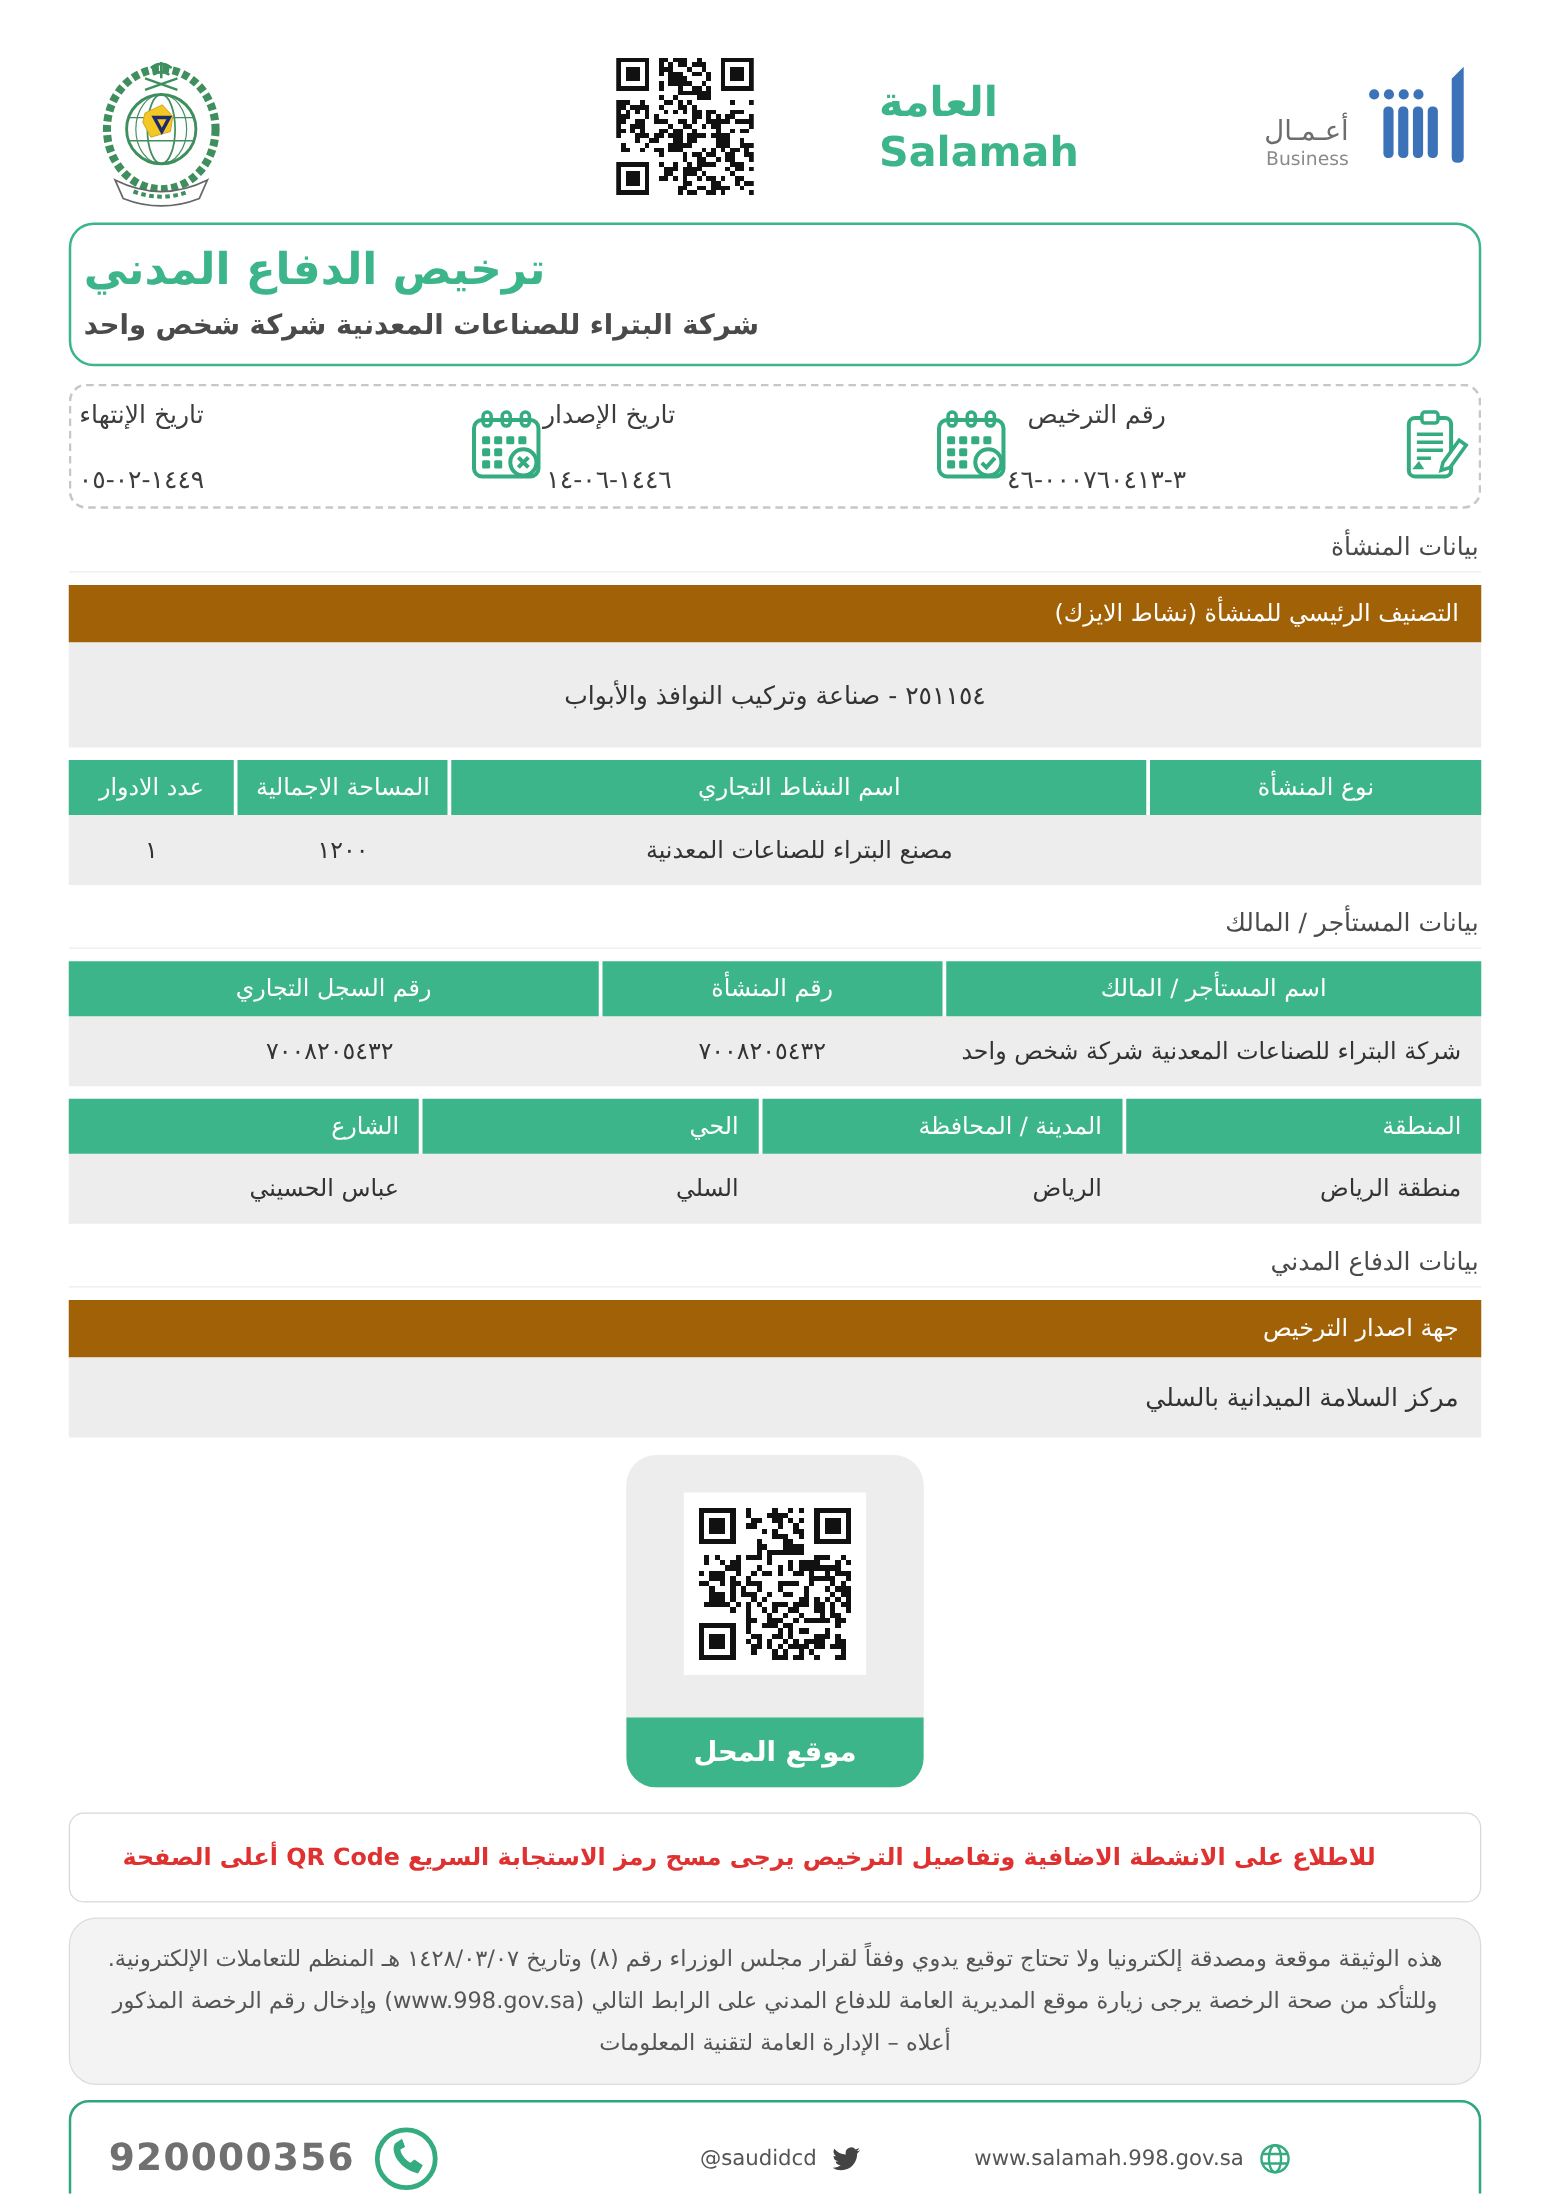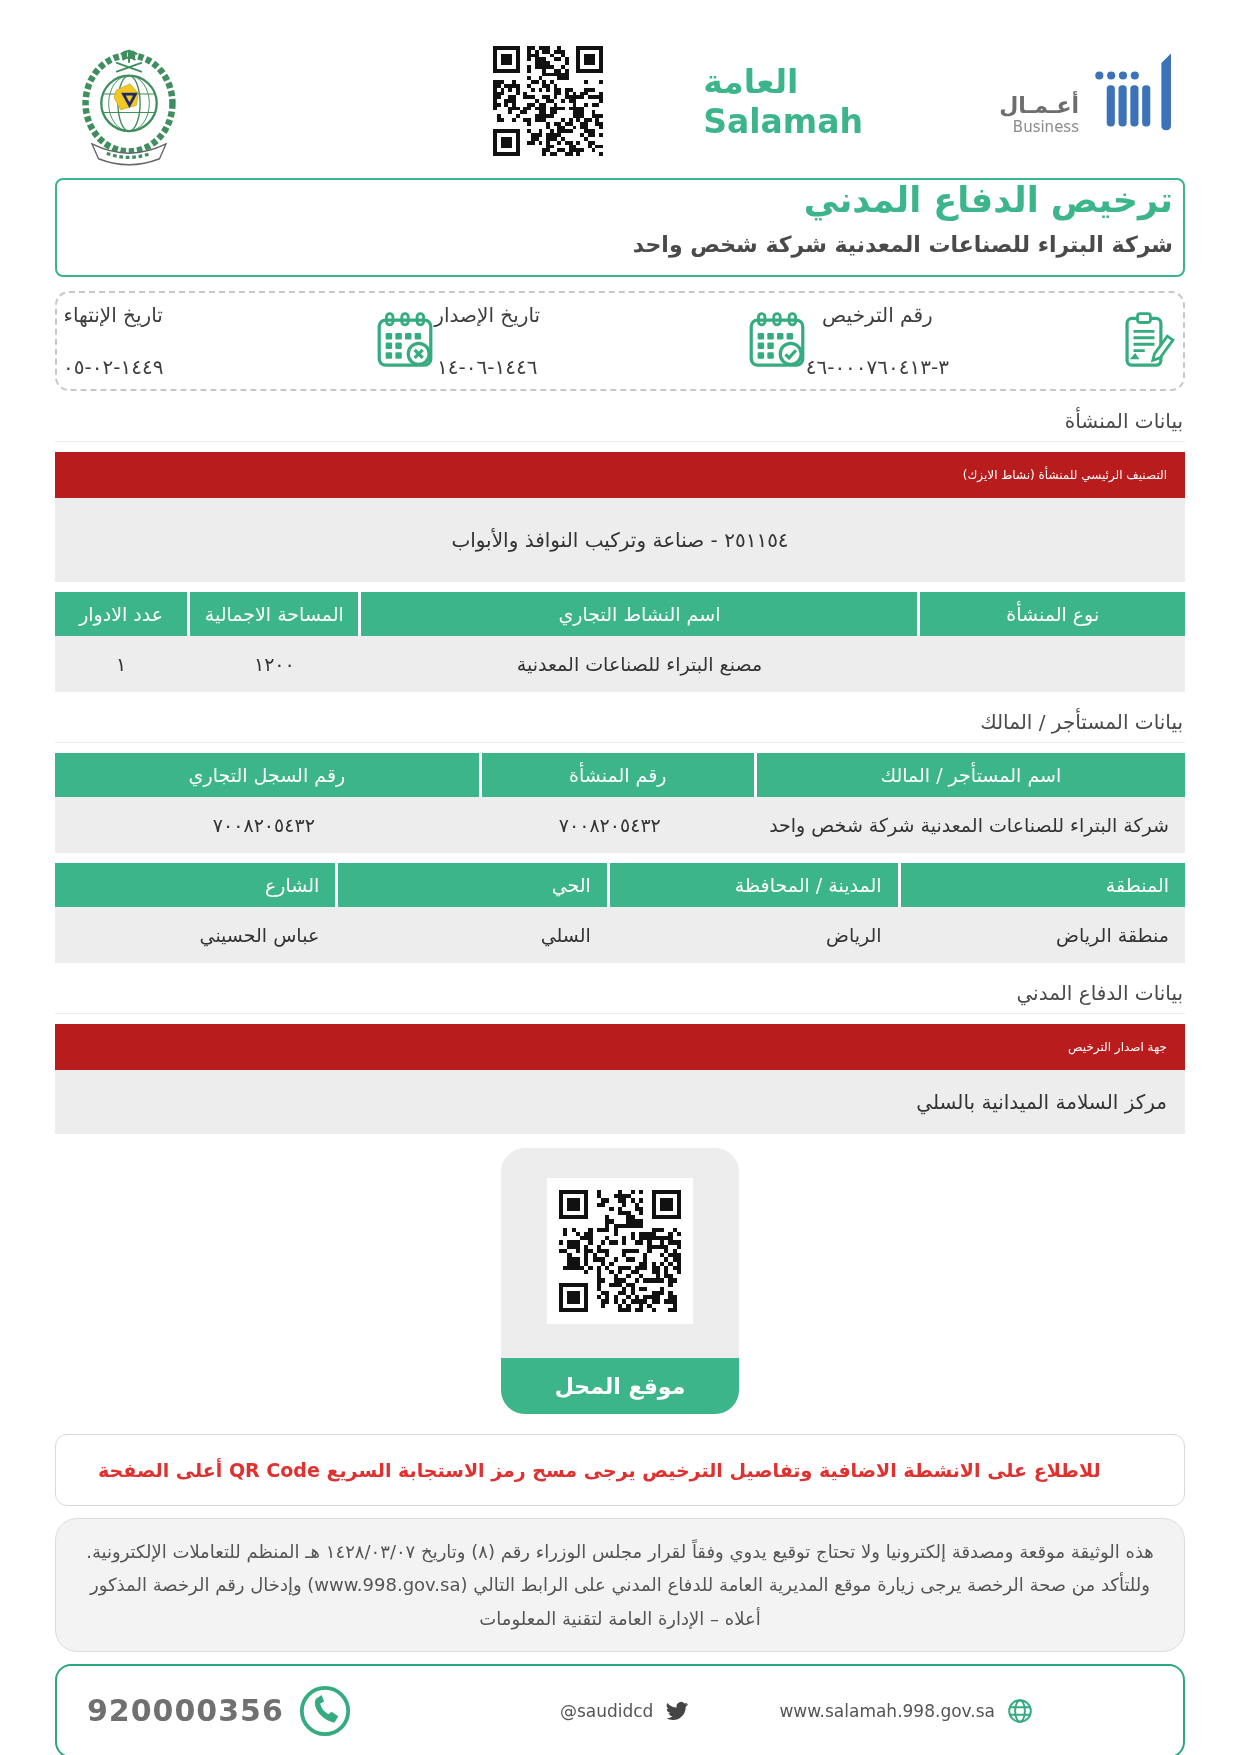--- a/index.html
+++ b/index.html
@@ -4,40 +4,40 @@
 <style>
   html,body{margin:0;padding:0;background:#fff;}
   .page{width:1240px;height:1755px;box-sizing:border-box;padding:46px 55px;direction:rtl;
         font-family:"DejaVu Sans","Liberation Sans",sans-serif;color:#3c3c3c;overflow:hidden;background:#fff;}
   .num{direction:ltr;unicode-bidi:isolate;}
   
   .hdr{position:relative;height:120px;}
   .hdr-abs{position:absolute;top:0;}
   .absher{right:0;display:flex;align-items:flex-end;gap:10px;direction:ltr;}
   .absher-txt{text-align:right;line-height:1.15;padding-bottom:6px;}
-  .absher-ar{color:#6d6d6d;font-weight:bold;font-size:22px;margin-top:44px;}
+  .absher-ar{color:#6d6d6d;font-weight:normal;font-size:22px;margin-top:44px;}
   .absher-en{color:#8a8a8a;font-size:15px;}
   .salamah{right:322px;top:16px;text-align:left;line-height:1.2;direction:ltr;}
   .salamah div{color:#3cb58a;font-weight:bold;font-size:33px;}
   .qr-top{left:438px;top:0;width:110px;height:110px;}
   .emblem{left:18px;top:0;}
   
-  .title-box{margin-top:12px;border:2px solid #3cb58a;border-radius:8px;text-align:right;padding:0 10px 18px;}
+  .title-box{margin-top:12px;border:2px solid #3cb58a;border-radius:20px;text-align:left;padding:16px 10px 18px;}
   .title-main{color:#3cb58a;font-size:35px;font-weight:bold;}
   .title-sub{color:#4a4a4a;font-size:22px;font-weight:600;margin-top:12px;}
   
   .strip{margin-top:14px;border:2px dashed #c7c7c7;border-radius:14px;display:flex;padding:10px 6px;}
   .strip-col{flex:1;display:flex;align-items:center;justify-content:space-between;gap:12px;}
   .strip-ico{width:58px;height:58px;flex:0 0 auto;}
   .strip-txt{text-align:center;}
   .strip-lbl{font-size:20px;color:#3d3d3d;}
   .strip-val{font-size:20px;color:#3d3d3d;margin-top:28px;}
   
   .sec-lbl{margin-top:18px;font-size:20px;color:#4a4a4a;font-weight:500;padding:0 2px 8px;border-bottom:1px solid #ececec;}
-  .gbar{margin-top:10px;background:#b91c1c;color:#fff;font-size:12px;height:46px;display:flex;align-items:center;padding:0 18px;}
+  .gbar{margin-top:10px;background:#a16207;color:#fff;font-size:19px;height:46px;display:flex;align-items:center;padding:0 18px;}
   .grow{background:#ededed;color:#333;font-size:20px;height:84px;display:flex;align-items:center;justify-content:center;}
   .thead{margin-top:10px;display:flex;gap:3px;}
   .thead .cell{background:#3cb58a;color:#fff;font-size:19px;height:44px;display:flex;align-items:center;justify-content:center;}
   .trow{background:#ededed;}
   .trow .cells{display:flex;gap:3px;}
   .trow .cell{font-size:19px;color:#333;height:56px;display:flex;align-items:center;justify-content:center;}
   .cell.al-r{justify-content:flex-start;padding-right:16px;box-sizing:border-box;}
   
   .t1 .c0{flex:236;} .t1 .c1{flex:496;} .t1 .c2{flex:150;} .t1 .c3{flex:118;}
   .t2 .c0{flex:381;} .t2 .c1{flex:242;} .t2 .c2{flex:377;}

